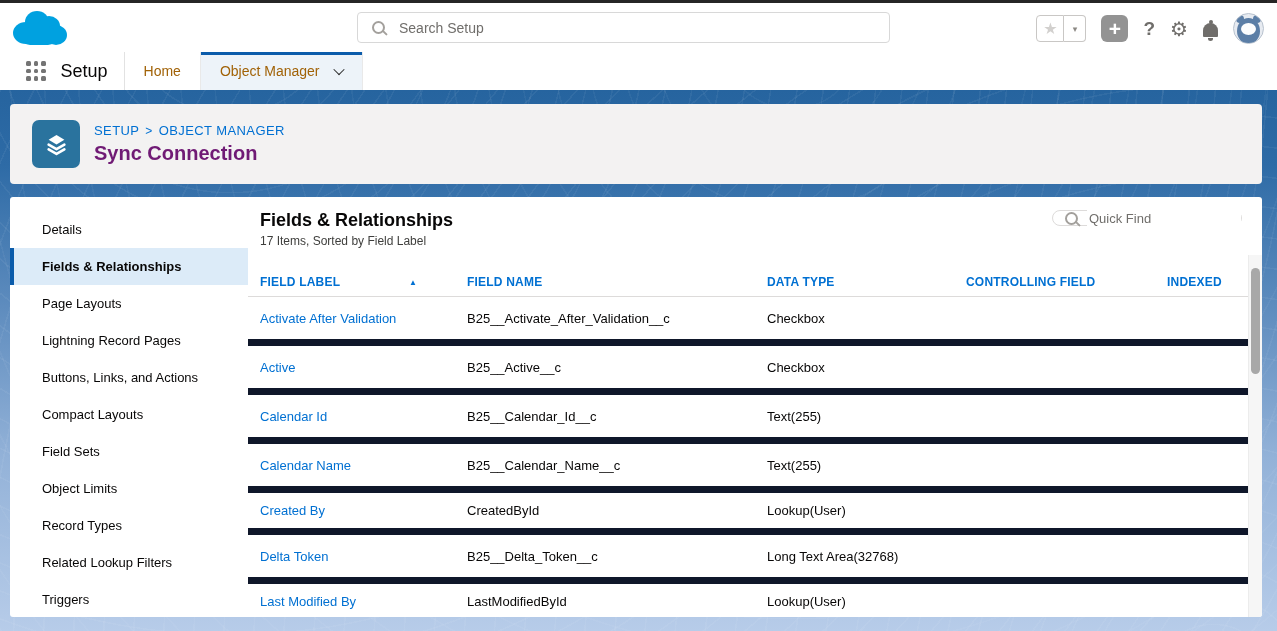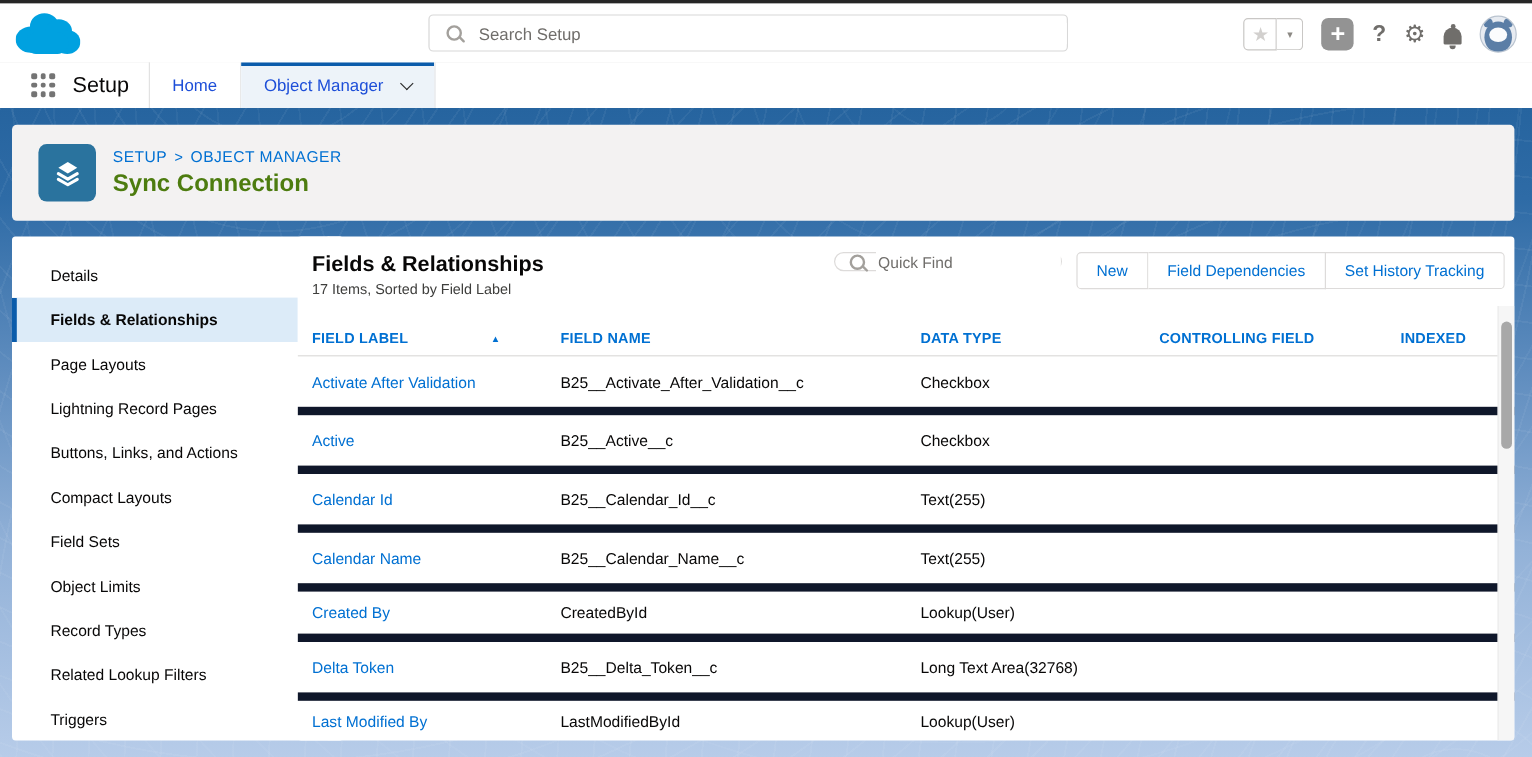--- a/index.html
+++ b/index.html
@@ -33,40 +33,40 @@
   .avatar .earR{position:absolute;right:2px;top:1px;width:8px;height:8px;background:#5b7ea6;border-radius:50% 50% 50% 0;}
   .avatar .face{position:absolute;left:7px;top:9px;width:15px;height:12px;background:#fbfcfd;border-radius:50%;}
 
   
   .navbar{position:absolute;top:52px;left:0;right:0;height:38px;background:#fff;display:flex;align-items:stretch;}
   .waffle{align-self:center;margin-left:26px;display:grid;grid-template-columns:repeat(3,1fr);gap:3px;}
   .waffle i{width:4.5px;height:4.5px;background:#747474;border-radius:1.5px;}
   .app-name{align-self:center;font-size:18px;color:#080707;margin:0 16px 0 15px;}
   .nav-divider{width:1px;background:#e2e2e2;}
   .tabs{display:flex;align-items:stretch;}
-  .tab{display:flex;align-items:center;padding:0 19px;font-size:14px;color:#1d4ed8;border-right:1px solid #e9e9e9;cursor:pointer;background:#fff;box-sizing:border-box;}
+  .tab{display:flex;align-items:center;padding:0 19px;font-size:14px;color:#a16207;border-right:1px solid #e9e9e9;cursor:pointer;background:#fff;box-sizing:border-box;}
   .tab.active{background:#edf3f9;box-shadow:inset 0 3px 0 #0b5cab;}
   .chev-down{width:7px;height:7px;border-right:1.8px solid #2b2b2b;border-bottom:1.8px solid #2b2b2b;transform:rotate(45deg) translate(-1px,-1px);margin-left:15px;}
 
   
   .page-bg{position:absolute;top:90px;left:0;right:0;bottom:0;
     background:
       repeating-radial-gradient(circle at 18% -80px, rgba(255,255,255,0.05) 0 1.5px, transparent 1.5px 26px),
       repeating-radial-gradient(circle at 62% -50px, rgba(255,255,255,0.045) 0 1.5px, transparent 1.5px 34px),
       repeating-radial-gradient(circle at 95% 110%, rgba(255,255,255,0.05) 0 1.5px, transparent 1.5px 30px),
       linear-gradient(180deg,#26649f 0%,#2e6ba6 14%,#5e8cbe 40%,#93b2d8 68%,#b7cce9 100%);}
 
   
   .header-card{position:absolute;left:10px;right:15px;top:14px;height:80px;background:#f3f2f2;border-radius:4px;display:flex;align-items:center;padding-left:22px;box-sizing:border-box;}
   .obj-icon{width:48px;height:48px;border-radius:7px;background:#2a739e;display:flex;align-items:center;justify-content:center;flex:none;}
   .head-text{margin-left:14px;}
   .breadcrumb{font-size:13px;letter-spacing:0.4px;}
   .breadcrumb a{color:#0070d2;text-decoration:none;}
   .breadcrumb .sep{color:#0070d2;margin:0 6px;font-size:12px;}
-  .page-title{font-size:20px;font-weight:700;color:#4d7c0f;margin-top:4px;}
+  .page-title{font-size:20px;font-weight:700;color:#701a75;margin-top:4px;}
 
   
   .sidebar-card{position:absolute;left:10px;top:107px;width:276px;bottom:14px;background:#fff;border-radius:3px;overflow:hidden;}
   .sidebar-list{padding-top:14px;}
   .side-item{height:37px;display:flex;align-items:center;padding-left:32px;font-size:13px;color:#080707;cursor:pointer;}
   .side-item.active{background:#dcebf8;font-weight:700;box-shadow:inset 4px 0 0 #0b5cab;}
   .side-track{position:absolute;right:0;top:0;width:12px;height:100%;background:#fafafa;border-left:1px solid #ededed;}
   .side-thumb{position:absolute;right:1.5px;top:7px;width:9px;height:358px;background:#c4c4c4;border-radius:5px;}
 
   
@@ -200,25 +200,20 @@
     <div class="table-card">
       <div class="table-head">
         <div class="th-titles">
           <div class="list-title">Fields &amp; Relationships</div>
           <div class="list-sub">17 Items, Sorted by Field Label</div>
         </div>
         <div class="quickfind">
           <span class="magnifier"></span>
           <input type="text" placeholder="Quick Find" style="">
         </div>
-        <div class="btn-group">
-            <button class="btn">New</button>
-            <button class="btn">Field Dependencies</button>
-            <button class="btn">Set History Tracking</button>
-          </div>
       </div>
 
       <div class="grid-cols col-head">
           <div class="col-cell">
             <span>Field Label</span>
             <span class="sort-arrow">▲</span>
           </div>
           <div class="col-cell">
             <span>Field Name</span>
           </div>

